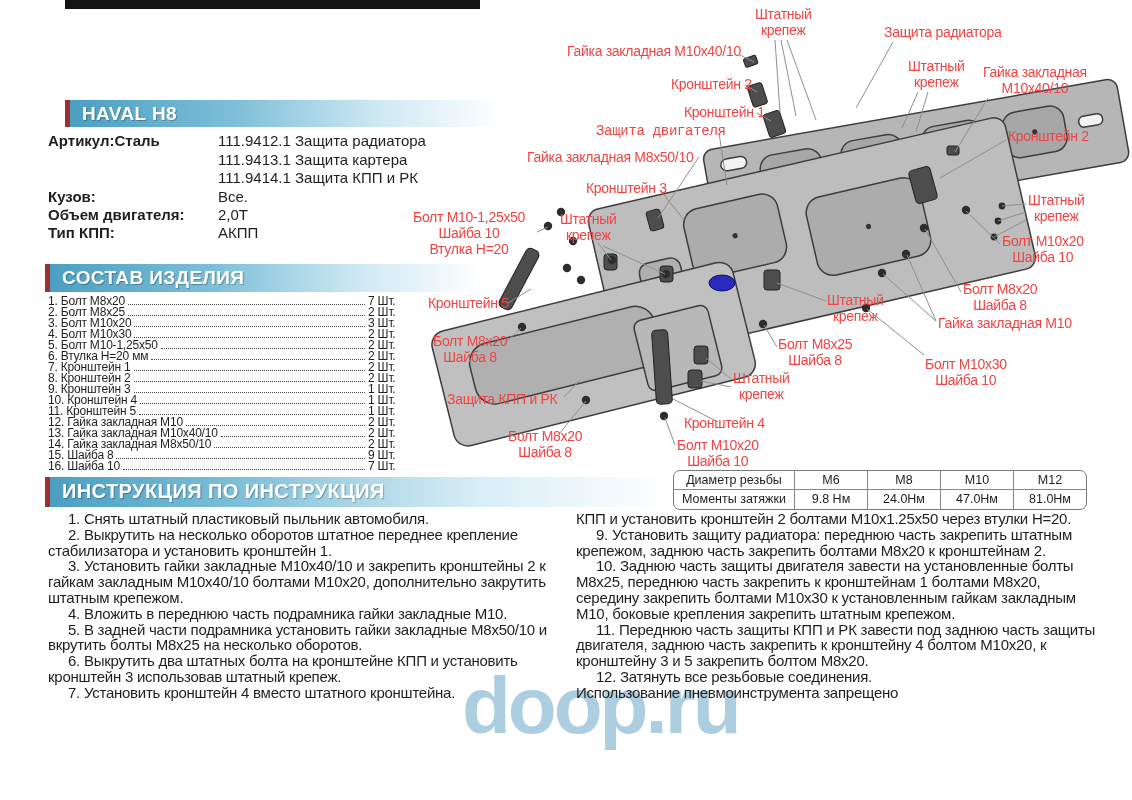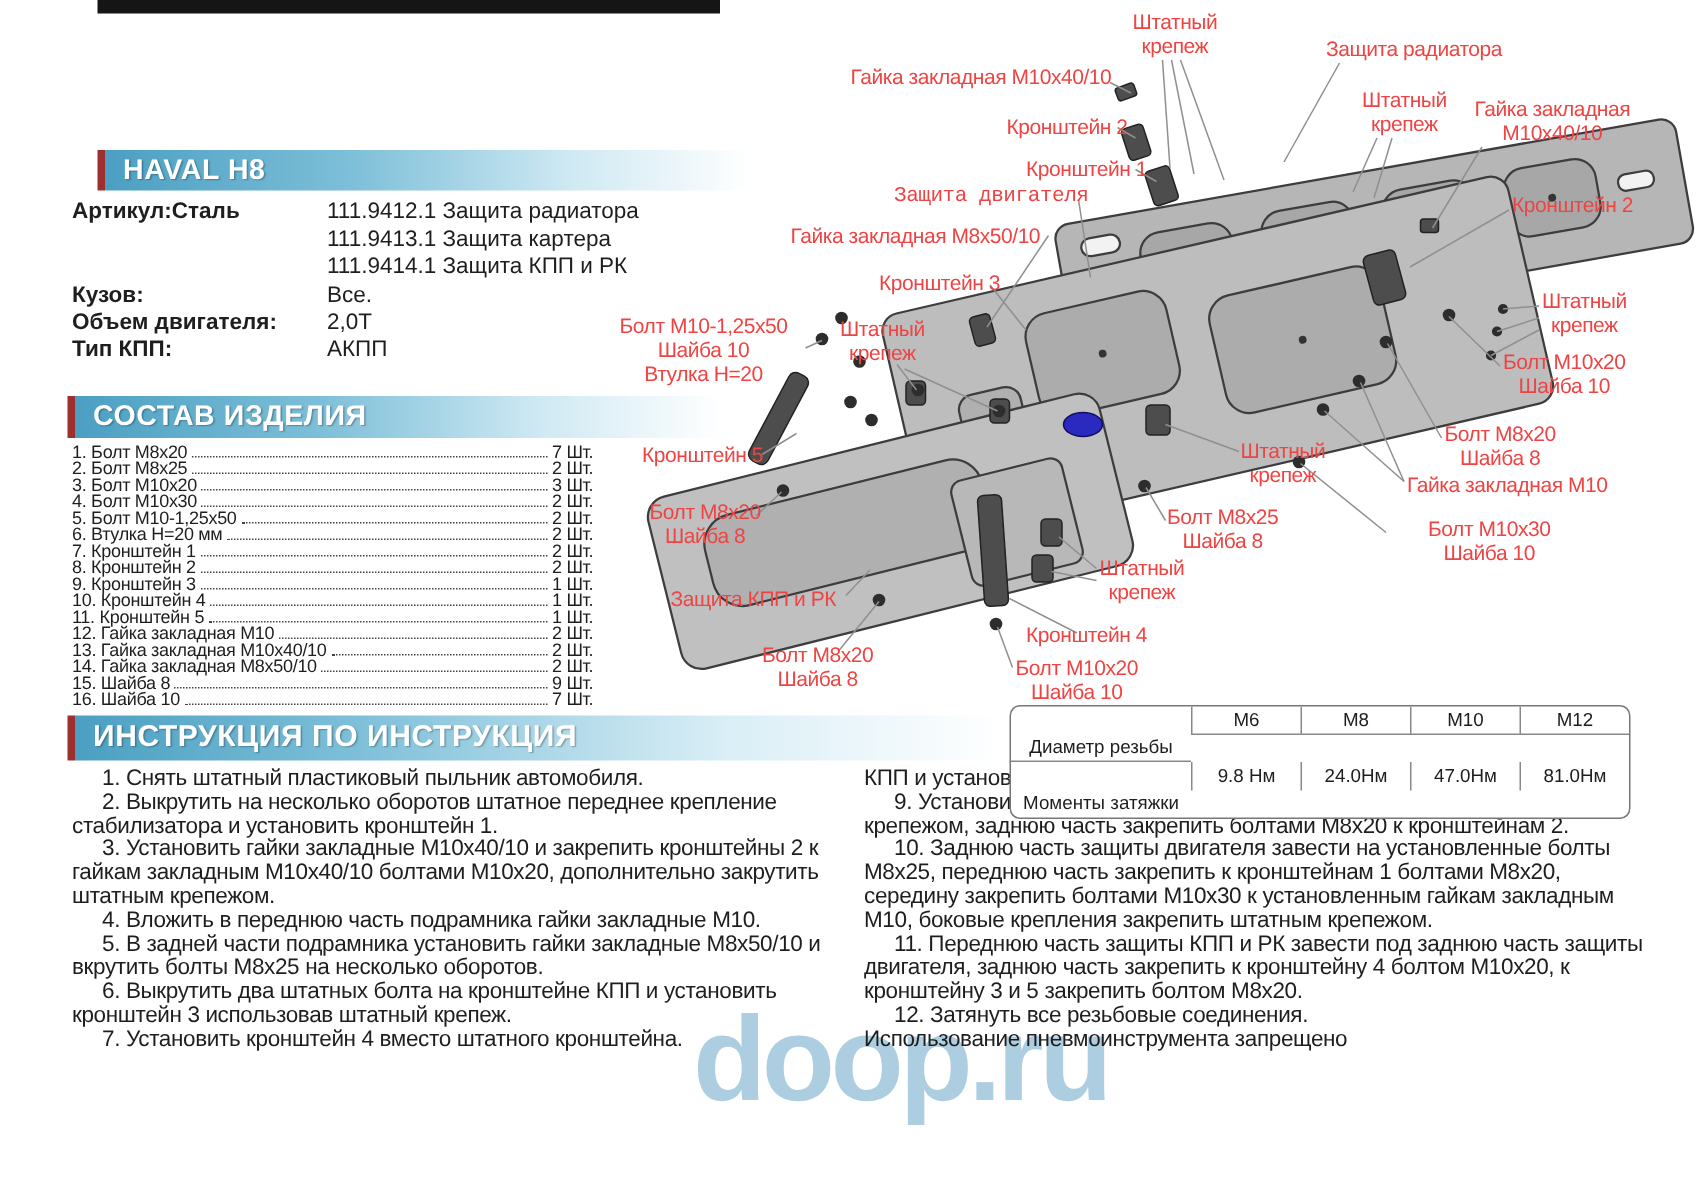--- a/index.html
+++ b/index.html
@@ -38,21 +38,21 @@
   #instr-left{left:48px;top:511px;width:517px;}
   #instr-right{left:576px;top:511px;width:522px;}
   .instr-p{margin:0;}
   .instr-col .indent{text-indent:20px;}
 
   
   #torque-table{left:673px;top:470px;width:412px;border:1px solid #777;border-radius:7px;overflow:hidden;
     font-size:12.5px;background:#fff;z-index:3;}
   .tt-row{display:grid;grid-template-columns:120px 73px 73px 73px 73px;}
   .tt-cell{height:19px;line-height:19px;text-align:center;border-left:1px solid #888;box-sizing:border-box;}
-  .tt-cell:first-child{border-left:none;margin-top:18px;}
+  .tt-cell:first-child{border-left:none;}
   .tt-row:first-child .tt-cell{border-bottom:1px solid #888;}
 
   
   #diagram{left:0;top:0;width:1132px;height:480px;}
   #diagram-svg{position:absolute;left:0;top:0;}
   .dlabel{position:absolute;font-size:14px;line-height:1.16;white-space:pre-line;color:#ef4444;letter-spacing:-.3px;text-align:center;}
 
   
   #watermark{left:462px;top:660px;font-size:80px;font-weight:bold;color:#0369a1;opacity:.32;
     letter-spacing:-3px;z-index:1;}
@@ -207,21 +207,21 @@
         <div class="dlabel" style="left: 963px; top: 281px;">Болт М8х20
 Шайба 8</div>
         <div class="dlabel" style="left: 428px; top: 295px;">Кронштейн 5</div>
         <div class="dlabel" style="left: 827px; top: 292px;">Штатный
 крепеж</div>
         <div class="dlabel" style="left: 938px; top: 315px;">Гайка закладная М10</div>
         <div class="dlabel" style="left: 433px; top: 333px;">Болт М8х20
 Шайба 8</div>
         <div class="dlabel" style="left: 778px; top: 336px;">Болт М8х25
 Шайба 8</div>
-        <div class="dlabel" style="left: 925px; top: 344px; margin-left: 27px;">Болт М10х30
+        <div class="dlabel" style="left: 925px; top: 356px;">Болт М10х30
 Шайба 10</div>
         <div class="dlabel" style="left: 733px; top: 370px;">Штатный
 крепеж</div>
         <div class="dlabel" style="left: 447px; top: 391px;">Защита КПП и РК</div>
         <div class="dlabel" style="left: 684px; top: 415px;">Кронштейн 4</div>
         <div class="dlabel" style="left: 508px; top: 428px;">Болт М8х20
 Шайба 8</div>
         <div class="dlabel" style="left: 677px; top: 437px;">Болт М10х20
 Шайба 10</div>
       </div>

